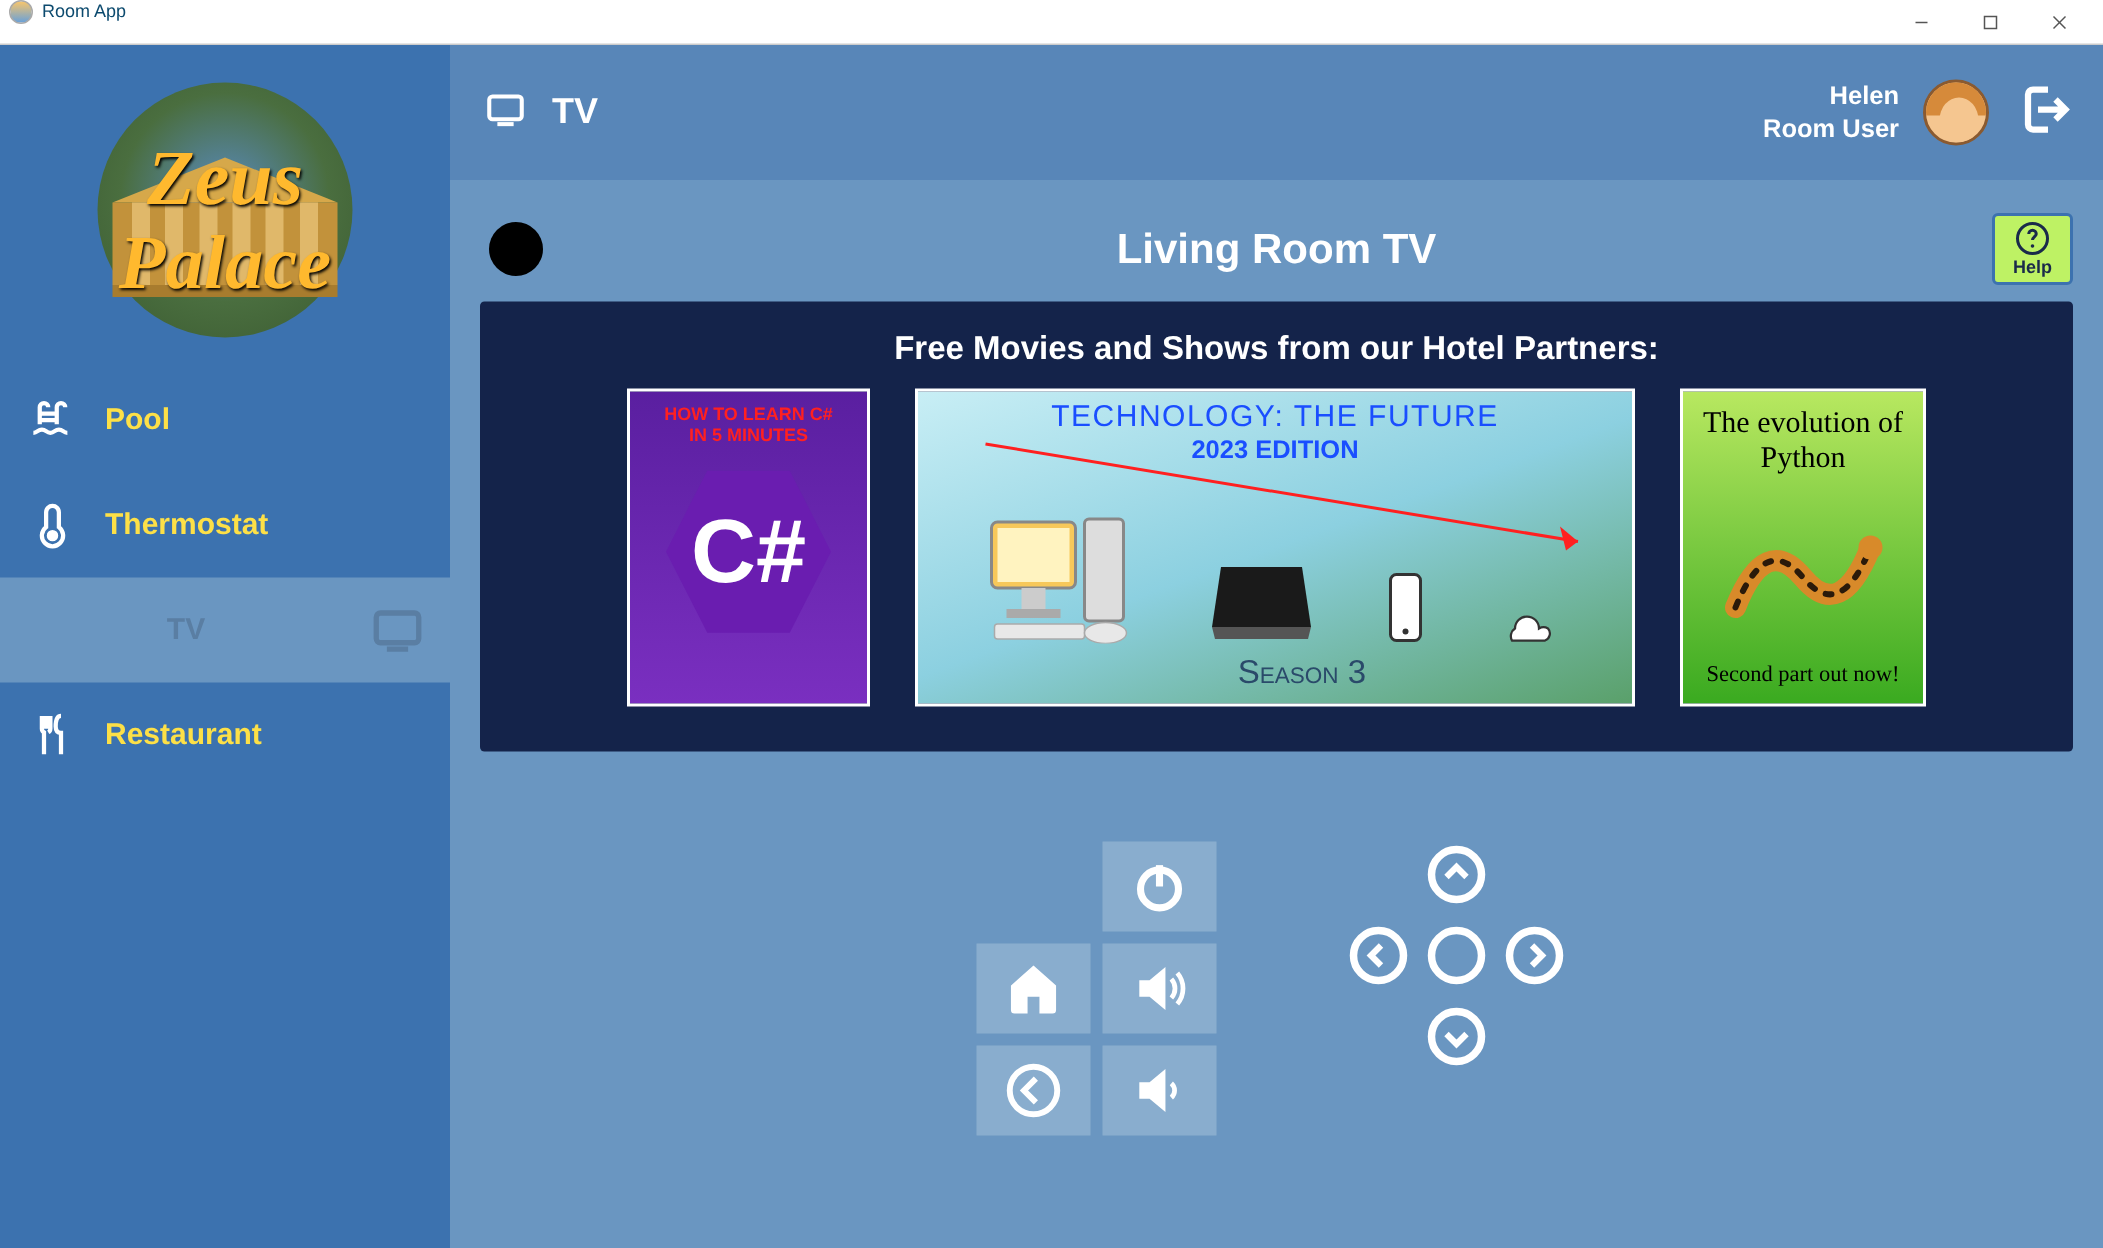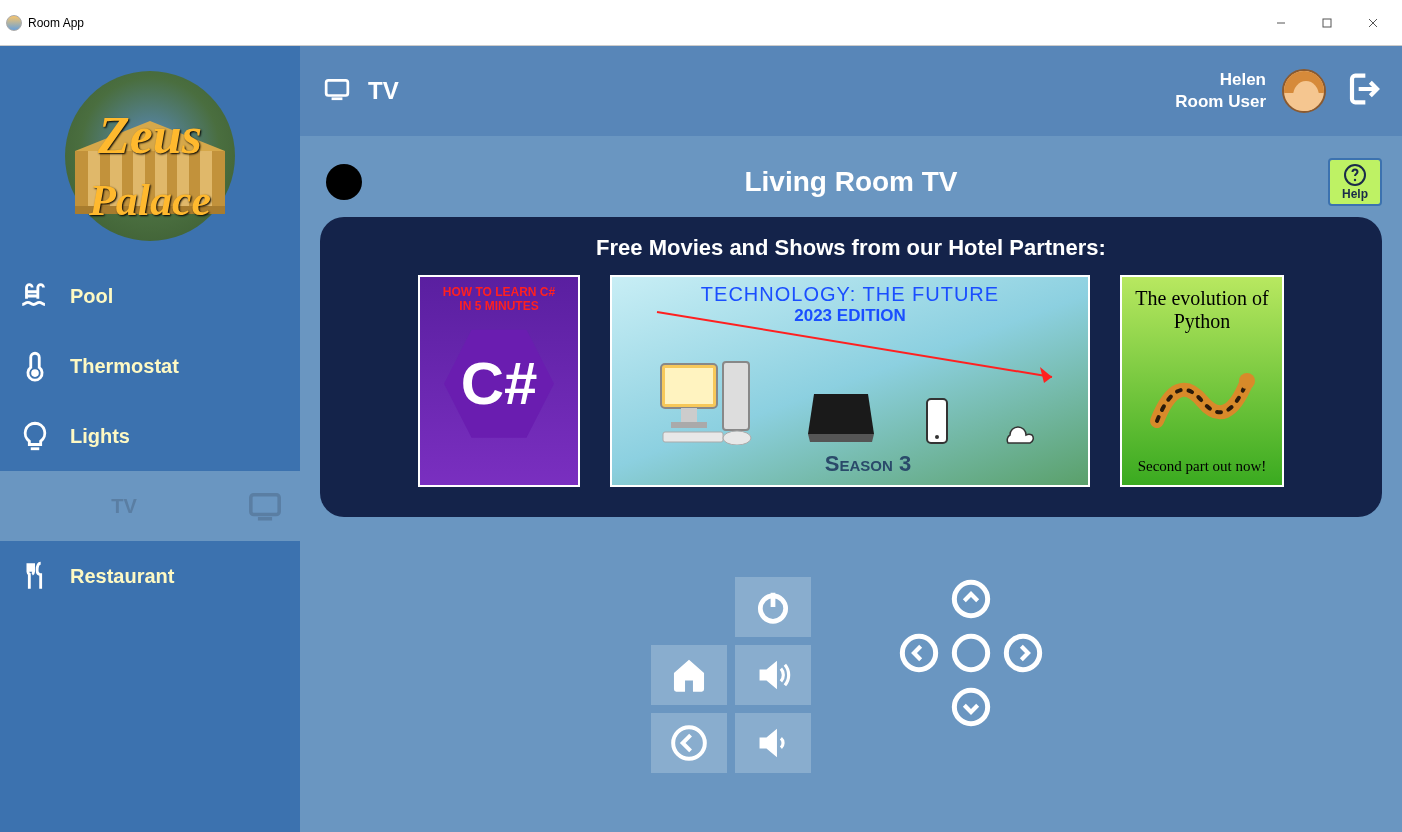--- a/index.html
+++ b/index.html
@@ -1,39 +1,39 @@
 <!DOCTYPE html>
 <html><head>
 <meta charset="utf-8">
 <style>
   * { box-sizing: border-box; margin: 0; padding: 0; }
   html, body { width: 1402px; height: 832px; font-family: "Comic Sans MS", "Segoe UI", sans-serif; overflow: hidden; }
   
-  .titlebar { height: 46px; background: #fff; border-bottom: 1px solid #ccc; display: flex; align-items: center; padding: 0 6px; font-size: 12px; color: #000000; font-family: "Segoe UI", sans-serif; }
+  .titlebar { height: 30px; background: #fff; border-bottom: 1px solid #ccc; display: flex; align-items: flex-start; padding: 0 6px; font-size: 12px; color: #0c4a6e; font-family: "Segoe UI", sans-serif; }
   .titlebar .app-icon { width: 16px; height: 16px; border-radius: 50%; background: linear-gradient(#f7c56c,#6aa1d8); margin-right: 6px; border:1px solid #aaa; }
   .titlebar .title { flex: 1; }
   .titlebar .winbtn { width: 46px; height: 30px; display:flex; align-items:center; justify-content:center; color:#555; }
 
   .app { width: 1402px; height: 802px; display:flex; background:#6a96c1; }
   
   .sidebar { width: 300px; background:#3c72af; color:#fff; display:flex; flex-direction:column; padding-top:10px; }
   .logo-wrap { display:flex; justify-content:center; padding:10px 0 15px; }
   .logo { width:190px; height:180px; position:relative; }
   .logo .circle { width:170px; height:170px; border-radius:50%; background: radial-gradient(circle at 50% 45%, #5a8bc0 0%, #4a6e3f 55%, #3a5a30 100%); position:absolute; left:10px; top:5px; overflow:hidden; }
   .logo .temple { position:absolute; left:20px; top:55px; width:150px; height:90px; }
   .logo .roof { width:0; height:0; border-left:75px solid transparent; border-right:75px solid transparent; border-bottom:30px solid #d6a84a; margin:0 auto; }
   .logo .cols { display:flex; justify-content:space-around; height:55px; background:#c2923b; padding:0 8px; }
   .logo .col { width:12px; background:#e0b86a; }
   .logo .base { height:8px; background:#a87c2e; }
   .logo-text { position:absolute; width:100%; text-align:center; font-family:"Brush Script MT","Comic Sans MS",cursive; font-style:italic; color:#ffb92e; font-weight:bold; text-shadow:1px 1px 2px #000; }
   .logo-text.z { top:40px; font-size:52px; }
-  .logo-text.p { top:109px; font-size:44px; }
+  .logo-text.p { top:97px; font-size:51px; }
 
   .nav { display:flex; flex-direction:column; }
-  .nav-item { display:flex; align-items:center; gap:18px; height:70px; padding:0 18px; color:#fef9c3; font-weight:bold; font-size:20px; cursor:pointer; }
+  .nav-item { display:flex; align-items:center; gap:18px; height:70px; padding:0 18px; color:#fde047; font-weight:bold; font-size:20px; cursor:pointer; }
   .nav-item.active { background:#6a96c1; color:#5a7ea3; }
   .nav-item.active .nav-label { color:#5a7ea3; flex:1; text-align:center; }
   .nav-item.active .nav-icon { order:2; }
   .nav-icon { width:34px; height:34px; display:flex; align-items:center; justify-content:center; }
   .nav-icon svg { width:34px; height:34px; fill:#fff; stroke:#fff; }
   .nav-item.active .nav-icon svg { fill:#5a7ea3; stroke:#5a7ea3; }
 
   
   .main { flex:1; display:flex; flex-direction:column; }
   .topbar { height:90px; background:#5886b8; display:flex; align-items:center; padding:0 20px; color:#fff; }
@@ -49,33 +49,33 @@
   .logout svg { width:40px; height:40px; fill:#fff; }
 
   .content { flex:1; background:#6a96c1; padding:18px 20px; position:relative; }
   .page-header { display:flex; align-items:center; height:55px; position:relative; }
   .status-dot { width:36px; height:36px; border-radius:50%; background:#000; margin-left:6px; }
   .page-title { position:absolute; left:0; right:0; text-align:center; color:#fff; font-size:28px; font-weight:bold; }
   .help-btn { margin-left:auto; width:54px; height:48px; background:#bef264; border:2px solid #3c72af; border-radius:4px; display:flex; flex-direction:column; align-items:center; justify-content:center; cursor:pointer; z-index:2; }
   .help-btn svg { width:24px; height:24px; }
   .help-btn span { font-size:12px; font-weight:bold; color:#1a2a4a; }
 
-  .carousel { margin-top:8px; background:#14234a; border-radius:24px; padding:18px 60px 30px; }
+  .carousel { margin-top:8px; background:#14234a; border-radius:3px; padding:18px 60px 30px; }
   .carousel-title { text-align:center; color:#fff; font-size:22px; font-weight:bold; margin-bottom:14px; }
   .thumbs { display:flex; gap:30px; justify-content:center; }
   .thumb { border:2px solid #fff; height:212px; cursor:pointer; }
   .thumb1 { width:162px; background:linear-gradient(#5a1fa0,#7a2fc0); display:flex; flex-direction:column; align-items:center; padding:8px 6px; }
   .thumb1 .t1-title { color:#ff2020; font-size:12px; font-weight:bold; text-align:center; line-height:1.2; text-transform:uppercase; }
   .thumb1 .hex { width:110px; height:120px; margin-top:10px; position:relative; }
   .thumb1 .hex-shape { width:100%; height:100%; background:#6a1db0; clip-path: polygon(25% 5%, 75% 5%, 100% 50%, 75% 95%, 25% 95%, 0% 50%); display:flex; align-items:center; justify-content:center; }
   .thumb1 .hex-shape span { color:#fff; font-size:60px; font-weight:bold; font-family:Arial,sans-serif; }
   .thumb2 { width:480px; background:linear-gradient(160deg,#c8eef5 0%, #8cd0e0 50%, #5aa06a 100%); position:relative; padding:6px; font-family:Arial,sans-serif; }
   .thumb2 .t2-title { color:#1a4eff; font-weight:normal; font-size:20px; text-align:center; text-transform:uppercase; letter-spacing:1px; }
   .thumb2 .t2-sub { color:#1a4eff; font-weight:bold; font-size:17px; text-align:center; text-transform:uppercase; }
-  .thumb2 .t2-season { position:absolute; bottom:8px; left:0; right:0; text-align:center; color:#2a4a6a; font-size:22px; font-weight:bold; font-variant:small-caps;padding-left:36px; }
+  .thumb2 .t2-season { position:absolute; bottom:8px; left:0; right:0; text-align:center; color:#2a4a6a; font-size:22px; font-weight:normal; font-variant:small-caps;padding-left:36px; }
   .thumb2 svg.arrow { position:absolute; top:30px; left:40px; width:420px; height:90px; }
   .thumb2 .devices { position:absolute; bottom:40px; left:20px; right:20px; height:90px; display:flex; align-items:flex-end; justify-content:space-around; }
   .thumb3 { width:164px; background:linear-gradient(#b8e860,#3aaa20); display:flex; flex-direction:column; align-items:center; justify-content:space-between; padding:10px 6px; }
   .thumb3 .t3-top { color:#000; font-size:20px; text-align:center; font-family:"Comic Sans MS",cursive; }
   .thumb3 .t3-bot { color:#000; font-size:15px; text-align:center; font-family:"Comic Sans MS",cursive; }
 
   
   .remote { display:flex; justify-content:center; gap:80px; margin-top:60px; align-items:flex-start; }
   .btn-grid { display:grid; grid-template-columns:76px 76px; grid-template-rows:60px 60px 60px; gap:8px; }
   .btn-grid .cell { background:#89adce; display:flex; align-items:center; justify-content:center; cursor:pointer; }
@@ -148,29 +148,20 @@
         <span class="nav-label">Pool</span>
       </div>
       <div class="nav-item">
         <span class="nav-icon">
           <svg viewBox="0 0 24 24">
               <path d="M12 3a3 3 0 00-3 3v7a5 5 0 106 0V6a3 3 0 00-3-3z" fill="none" stroke-width="2"></path>
               <circle cx="12" cy="17" r="2.2"></circle>
             </svg>
         </span>
         <span class="nav-label">Thermostat</span>
-      </div>
-      <div class="nav-item">
-        <span class="nav-icon">
-          <svg viewBox="0 0 24 24">
-              <path d="M12 3a7 7 0 00-4 12.7V18h8v-2.3A7 7 0 0012 3z" fill="none" stroke-width="2"></path>
-              <line x1="9" y1="21" x2="15" y2="21" stroke-width="2"></line>
-            </svg>
-        </span>
-        <span class="nav-label">Lights</span>
       </div>
       <div class="nav-item active">
         <span class="nav-icon">
           <svg viewBox="0 0 24 24">
               <rect x="2" y="4" width="20" height="14" rx="2" fill="none" stroke-width="2.5"></rect>
               <line x1="7" y1="21" x2="17" y2="21" stroke-width="2.5"></line>
             </svg>
         </span>
         <span class="nav-label">TV</span>
       </div>

